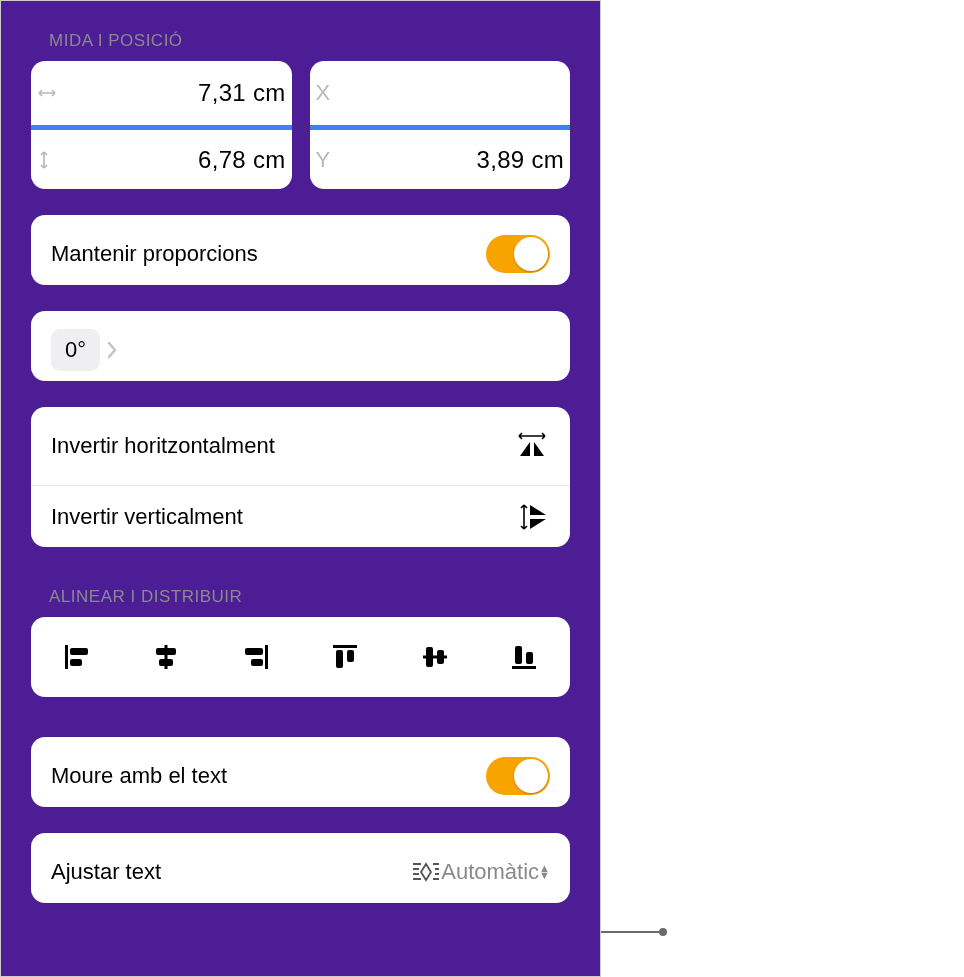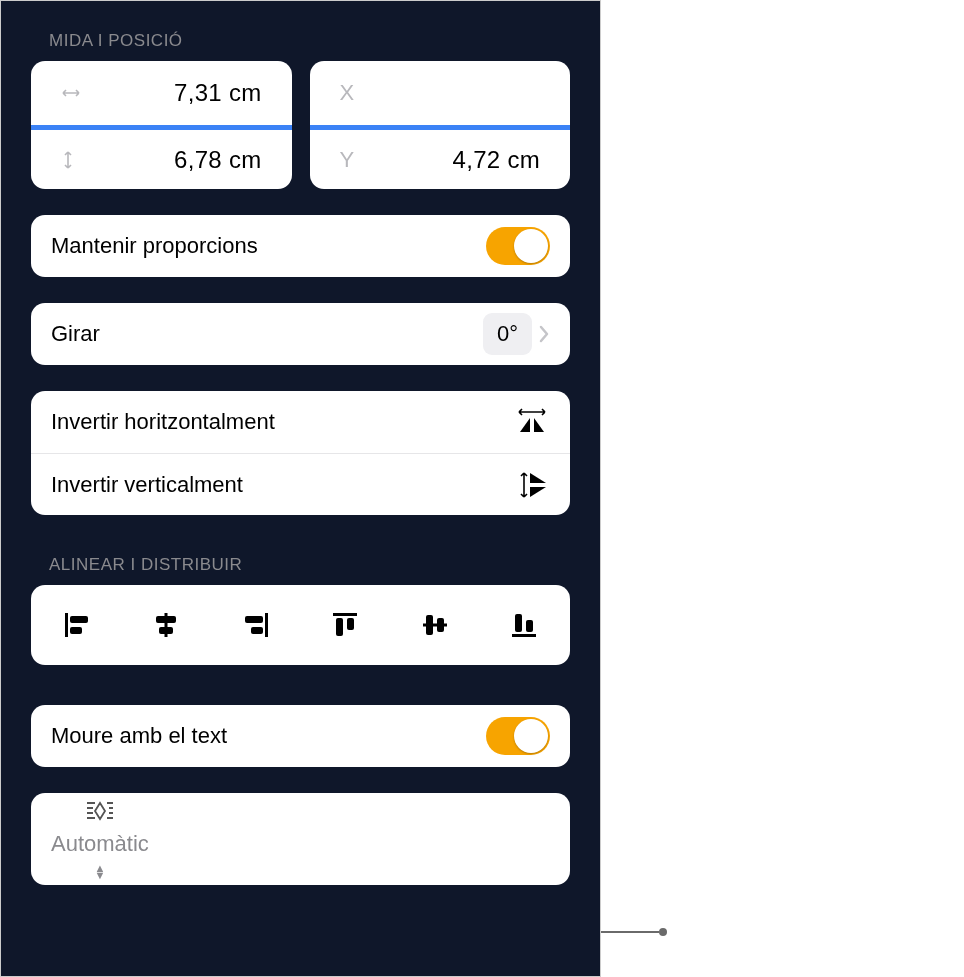--- a/index.html
+++ b/index.html
@@ -7,21 +7,21 @@
   body {
     width: 964px;
     height: 977px;
     background: #000;
     font-family: -apple-system, "Helvetica Neue", Arial, sans-serif;
     display: flex;
   }
   .panel {
     width: 601px;
     height: 977px;
-    background: #0f172a;
+    background: #4c1d95;
     border: 1px solid #ccc;
     padding: 30px 30px 0 30px;
     overflow: hidden;
   }
   .right-area {
     flex: 1;
     position: relative;
     background: #fff;
   }
   .section-header {
@@ -35,20 +35,21 @@
   .card {
     background: #fff;
     border-radius: 14px;
     overflow: hidden;
   }
   .row {
     display: flex;
     align-items: center;
     min-height: 62px;
     padding: 6px 20px;
+    margin-top: 8px;
   }
   .row + .row { border-top: 1px solid #e6e6e8; }
   .label {
     font-size: 22px;
     color: #000;
     flex: 1;
   }
   .gap { height: 26px; }
   .gap-big { height: 40px; }
 
@@ -60,21 +61,21 @@
   }
   .sp-card {
     background: #fff;
     border-radius: 14px;
     overflow: hidden;
   }
   .sp-row {
     display: flex;
     align-items: center;
     height: 64px;
-    padding: 0 30px;
+    padding: 0 6px;
   }
   .sp-row + .sp-row { border-top: 5px solid #3b82f6; }
   .sp-icon {
     width: 28px;
     color: #b8b8bc;
     display: flex;
     align-items: center;
     justify-content: flex-start;
   }
   .sp-axis {
@@ -137,24 +138,22 @@
     display: flex;
     align-items: center;
     justify-content: center;
     color: #000;
   }
 
   
   .wrap-select {
     display: flex;
     align-items: center;
-    gap: 8px;
     color: #8a8a8e;
     font-size: 22px;
-    flex-direction: column;
   }
   .wrap-select .sel-icon { color: #444; }
   .wrap-select .updn {
     display: flex;
     flex-direction: column;
     line-height: 7px;
     font-size: 11px;
     color: #8a8a8e;
   }
 
@@ -206,41 +205,40 @@
         <span class="sp-val">6,78 cm</span>
       </div>
     </div>
 
     <div class="sp-card">
       <div class="sp-row">
         <span class="sp-axis">X</span>
       </div>
       <div class="sp-row">
         <span class="sp-axis">Y</span>
-        <span class="sp-val">4,72 cm</span>
+        <span class="sp-val">3,89 cm</span>
       </div>
     </div>
   </div>
 
   <div class="gap"></div>
 
   <div class="card">
     <div class="row">
       <span class="label">Mantenir proporcions</span>
       <span class="switch on">
           <span class="knob"></span>
         </span>
     </div>
   </div>
 
   <div class="gap"></div>
 
   <div class="card">
     <div class="row">
-      <span class="label">Girar</span>
       <span class="pill">0°</span>
       <span class="chev">
         <svg width="12" height="20" viewBox="0 0 12 20">
             <path d="M3 3l6 7-6 7" stroke="currentColor" stroke-width="2.5" fill="none" stroke-linecap="round" stroke-linejoin="round"></path>
           </svg>
       </span>
     </div>
   </div>
 
   <div class="gap"></div>
@@ -327,20 +325,21 @@
       <span class="switch on">
           <span class="knob"></span>
         </span>
     </div>
   </div>
 
   <div class="gap"></div>
 
   <div class="card">
     <div class="row">
+      <span class="label">Ajustar text</span>
       <span class="wrap-select">
         <span class="sel-icon">
           <svg width="30" height="24" viewBox="0 0 30 24">
             <path d="M2 4h8M2 9h6M2 14h6M2 19h8" stroke="#555" stroke-width="1.8"></path>
             <path d="M22 4h6M24 9h4M24 14h4M22 19h6" stroke="#555" stroke-width="1.8"></path>
             <path d="M15 4l-5 8 5 8 5-8z" fill="none" stroke="#555" stroke-width="1.8"></path>
           </svg>
         </span>
         <span>Automàtic</span>
         <span class="updn">

